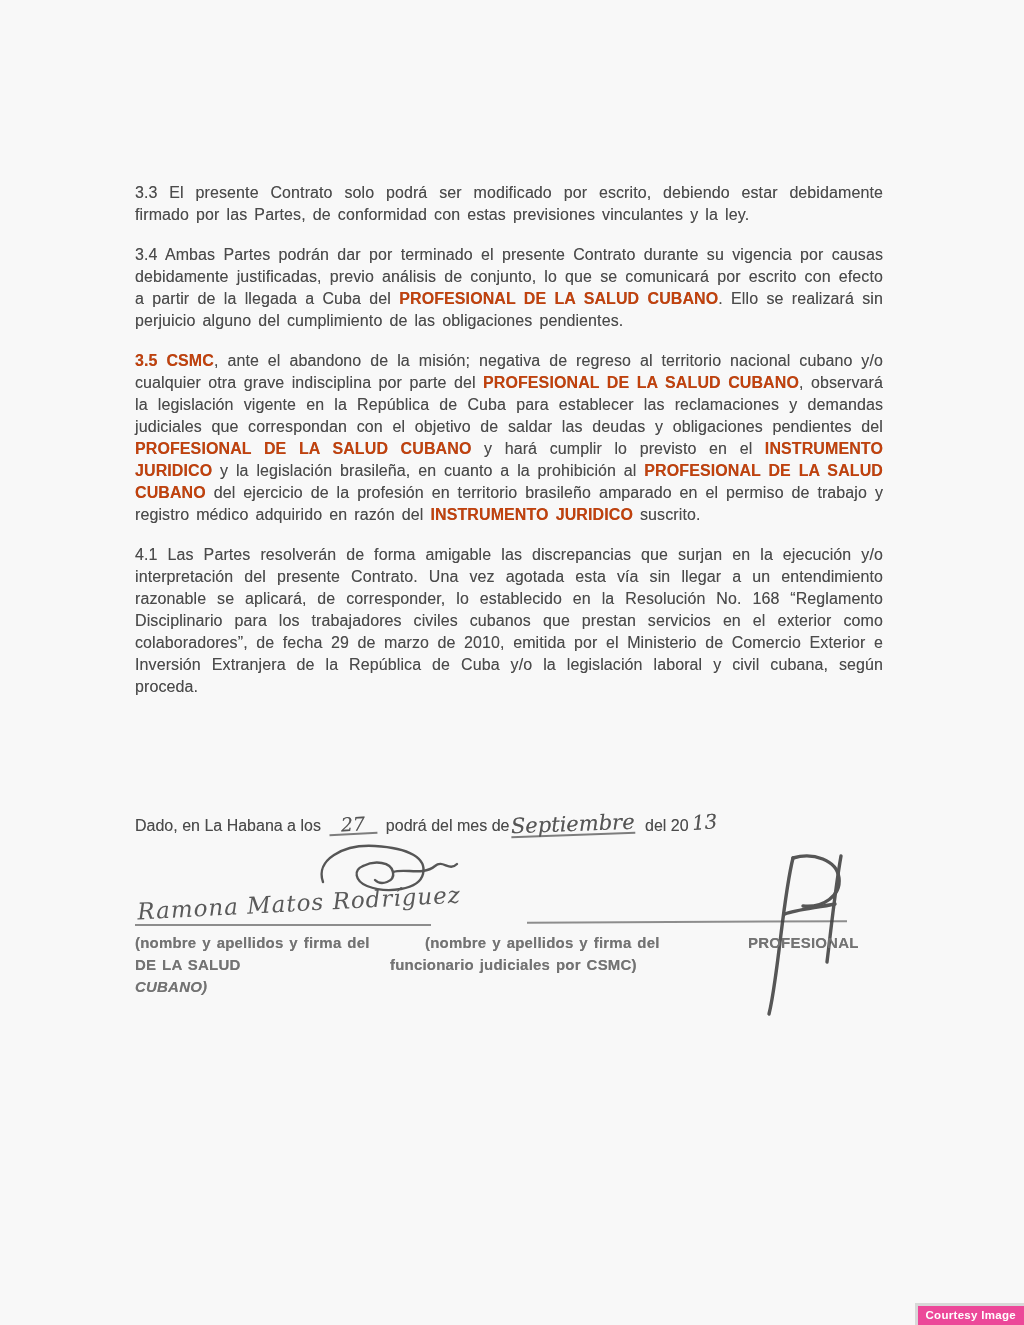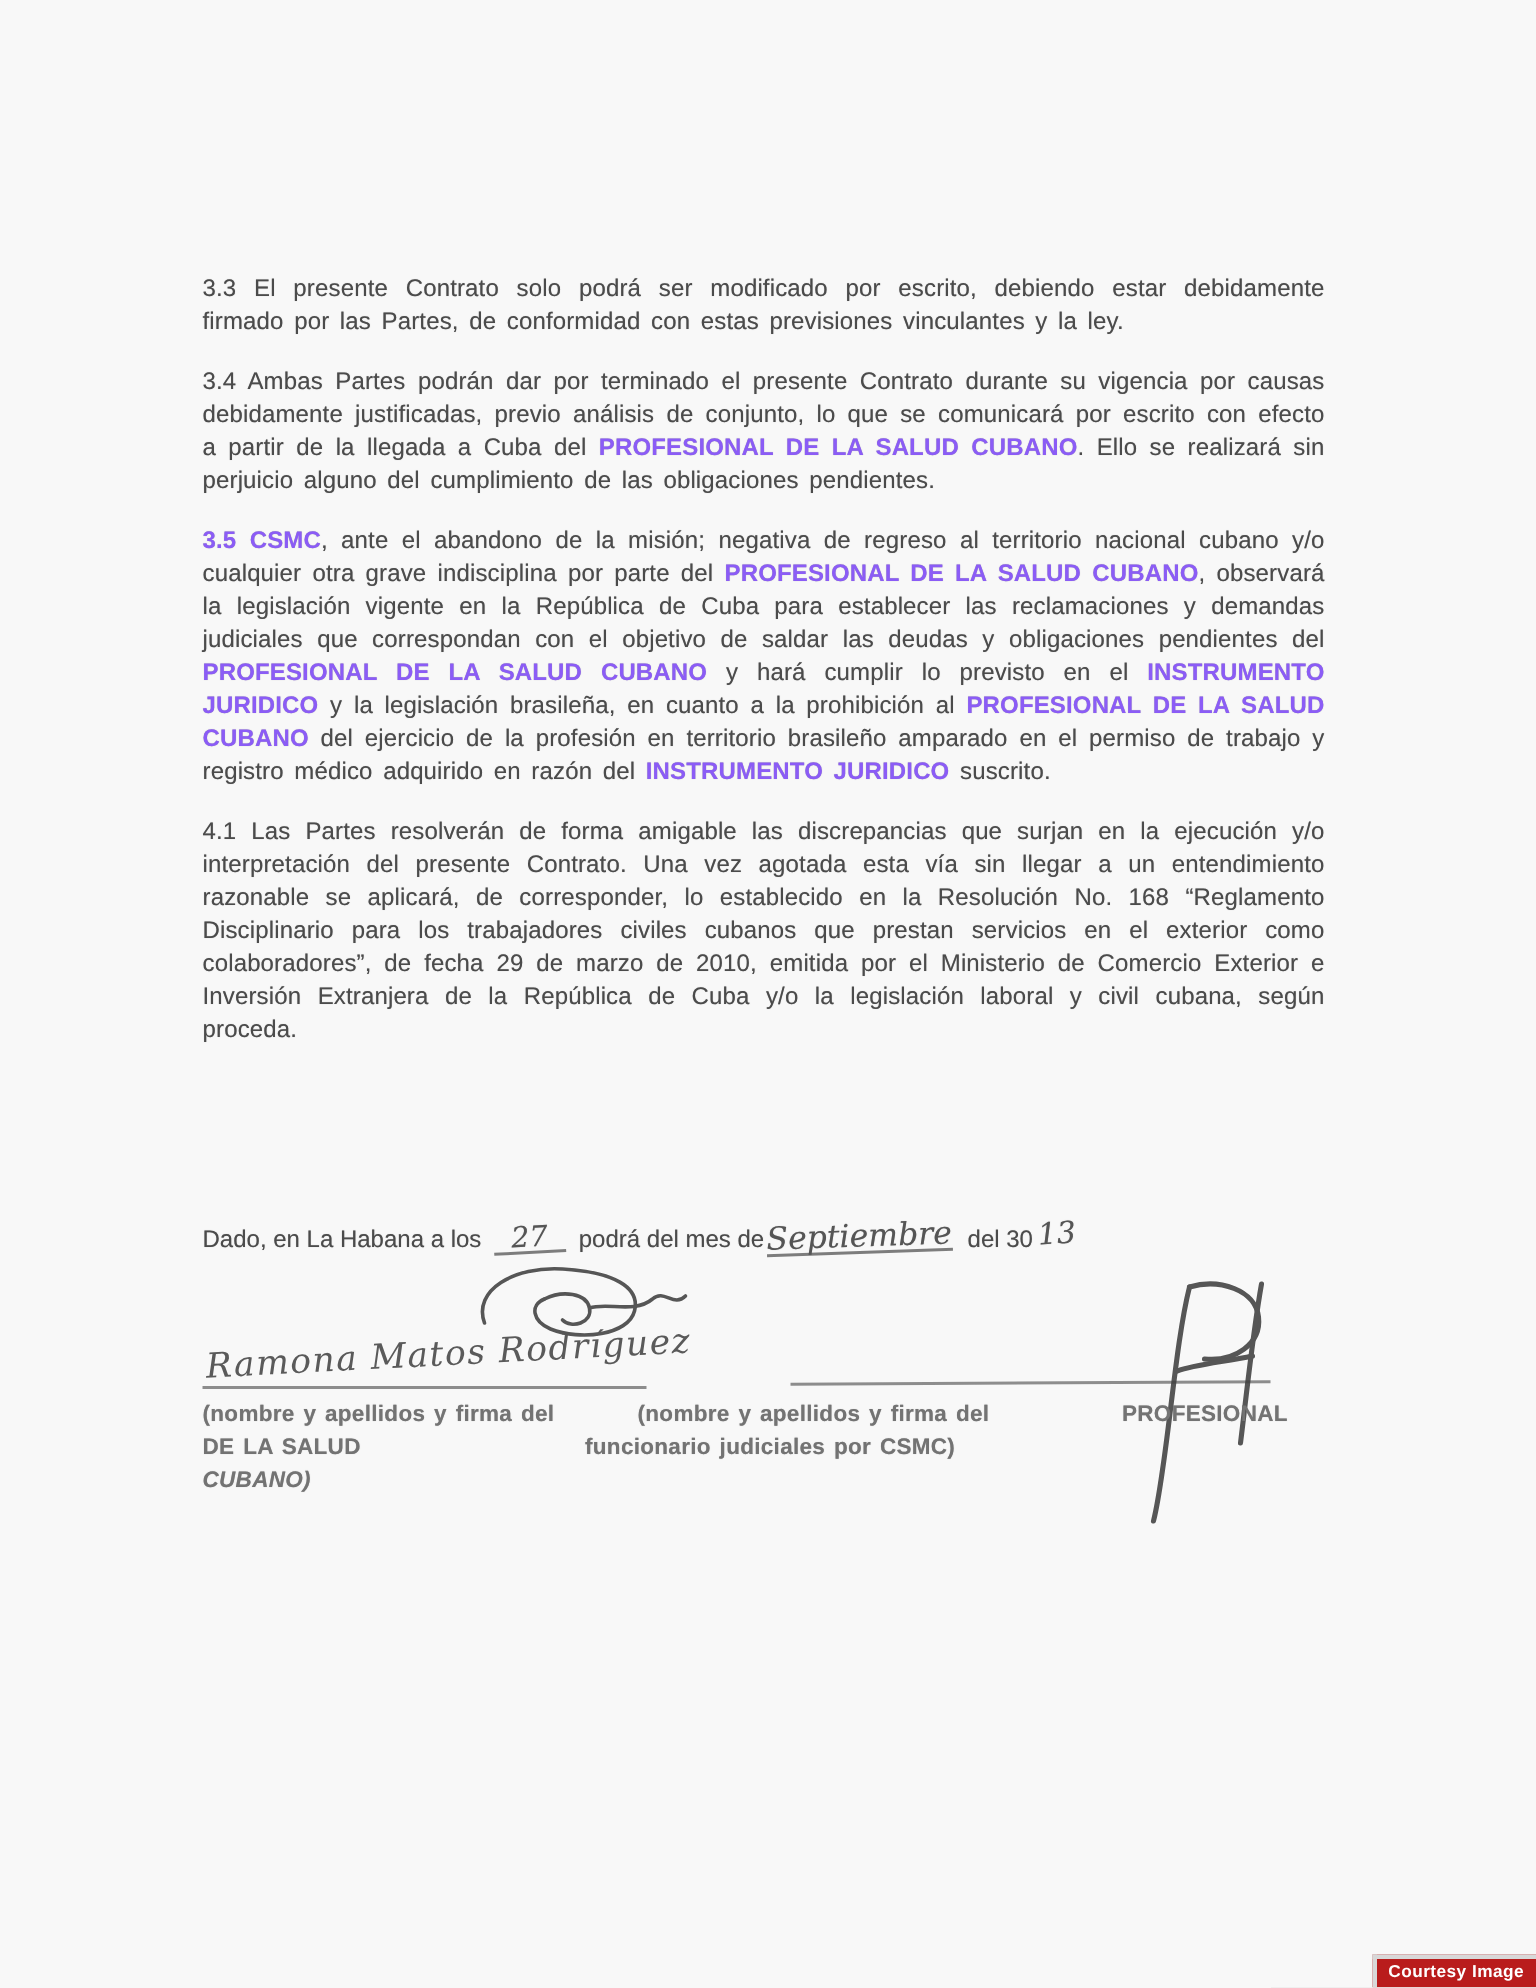--- a/index.html
+++ b/index.html
@@ -9,21 +9,21 @@
     font-family:"Liberation Sans",sans-serif;
   }
   .scan{filter:blur(0.3px);}
   .doc{
     position:absolute;left:135px;top:182px;width:748px;
     font-size:16px;line-height:22px;color:#4b4b4b;
     text-align:justify;word-spacing:2.5px;letter-spacing:0.1px;
     text-shadow:0 0 0.5px rgba(90,90,90,.55);
   }
   .doc p{margin:0 0 18px 0;}
-  .doc b,.bld{font-weight:bold;color:#8b5cf6;}
+  .doc b,.bld{font-weight:bold;color:#c2410c;}
   .heading{font-weight:bold;color:#383838;margin:4px 0 18px 0;}
   .dado{
     position:absolute;left:135px;top:812px;width:760px;
     font-size:16px;color:#4b4b4b;text-shadow:0 0 0.5px rgba(90,90,90,.5);
     white-space:nowrap;
   }
   .hand{
     font-family:"DejaVu Serif",serif;font-style:italic;
     color:#555;display:inline-block;
   }
@@ -60,21 +60,21 @@
     text-shadow:0 0 0.5px rgba(80,80,80,.5);
   }
   .cap-l1{left:0;top:84px;}
   .cap-m1{left:290px;top:84px;}
   .cap-prof{left:613px;top:84px;}
   .cap-l2{left:0;top:106px;}
   .cap-m2{left:255px;top:106px;}
   .cap-l3{left:0;top:128px;font-style:italic;}
   .badge{
     position:absolute;right:0;bottom:0;
-    background:#b91c1c;color:#ffffff;
+    background:#ec4899;color:#ffffff;
     font-weight:bold;font-size:11.5px;letter-spacing:0.3px;
     padding:3px 8px 4px 8px;
     border-left:3px solid #d8d8d8;border-top:3px solid #d8d8d8;
   }
 </style>
 </head>
 <body>
 
 <div class="page">
 
@@ -87,21 +87,21 @@
 
 
     <p><span>4.1 Las Partes resolverán de forma amigable las discrepancias que surjan en la ejecución y/o interpretación del presente Contrato. Una vez agotada esta vía sin llegar a un entendimiento razonable se aplicará, de corresponder, lo establecido en la Resolución No. 168 “Reglamento Disciplinario para los trabajadores civiles cubanos que prestan servicios en el exterior como colaboradores”, de fecha 29 de marzo de 2010, emitida por el Ministerio de Comercio Exterior e Inversión Extranjera de la República de Cuba y/o la legislación laboral y civil cubana, según proceda.</span></p>
   </div>
 
   <div class="dado scan">
     <span>Dado, en La Habana a los</span>
     <span class="hand hand-day">27</span>
     <span>podrá del mes de</span>
     <span class="hand hand-month">Septiembre</span>
-    <span>del 30</span>
+    <span>del 20</span>
     <span class="hand hand-year">13</span>
   </div>
 
   <div class="sigzone scan">
 
     <div class="sig-name">Ramona Matos Rodríguez</div>
 
     <svg class="sig-flourish" width="160" height="70" viewBox="0 0 160 70">
       <g fill="none" stroke="#565656" stroke-width="2.4" stroke-linecap="round">
         <path d="M18,40 C10,18 38,2 70,4 C104,6 122,16 118,32 C114,48 82,52 62,44 C50,39 48,28 58,24"></path>

